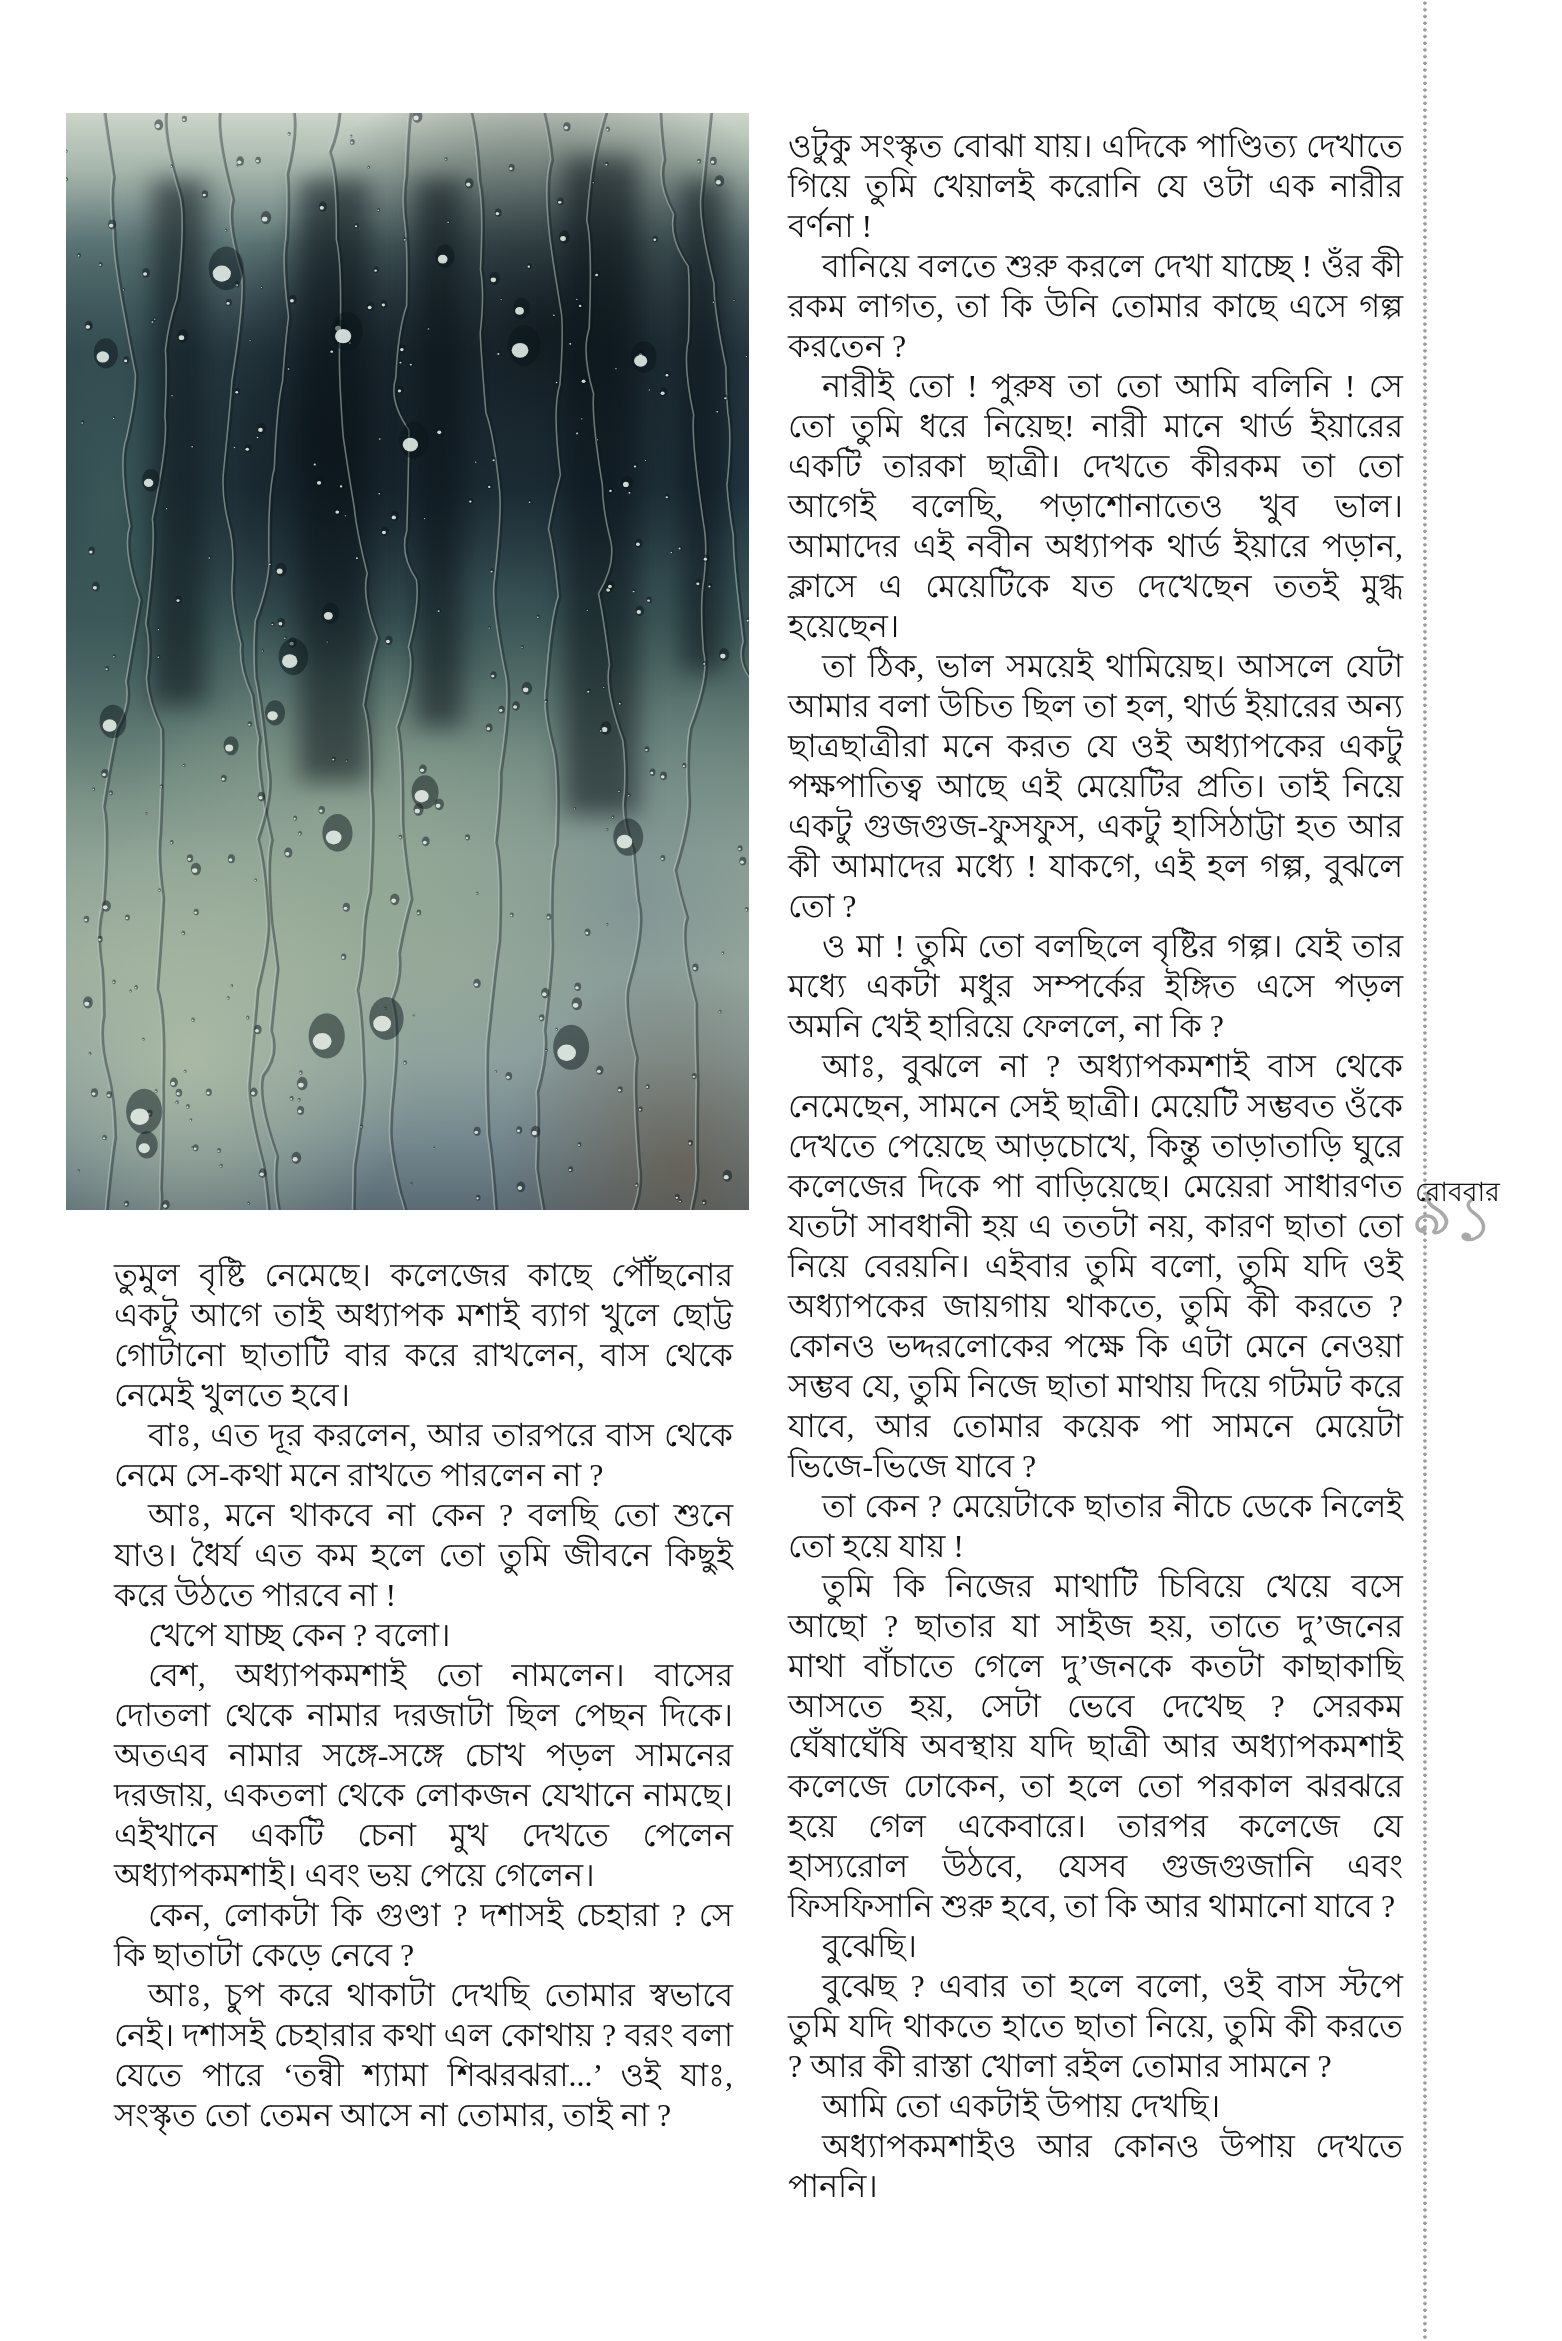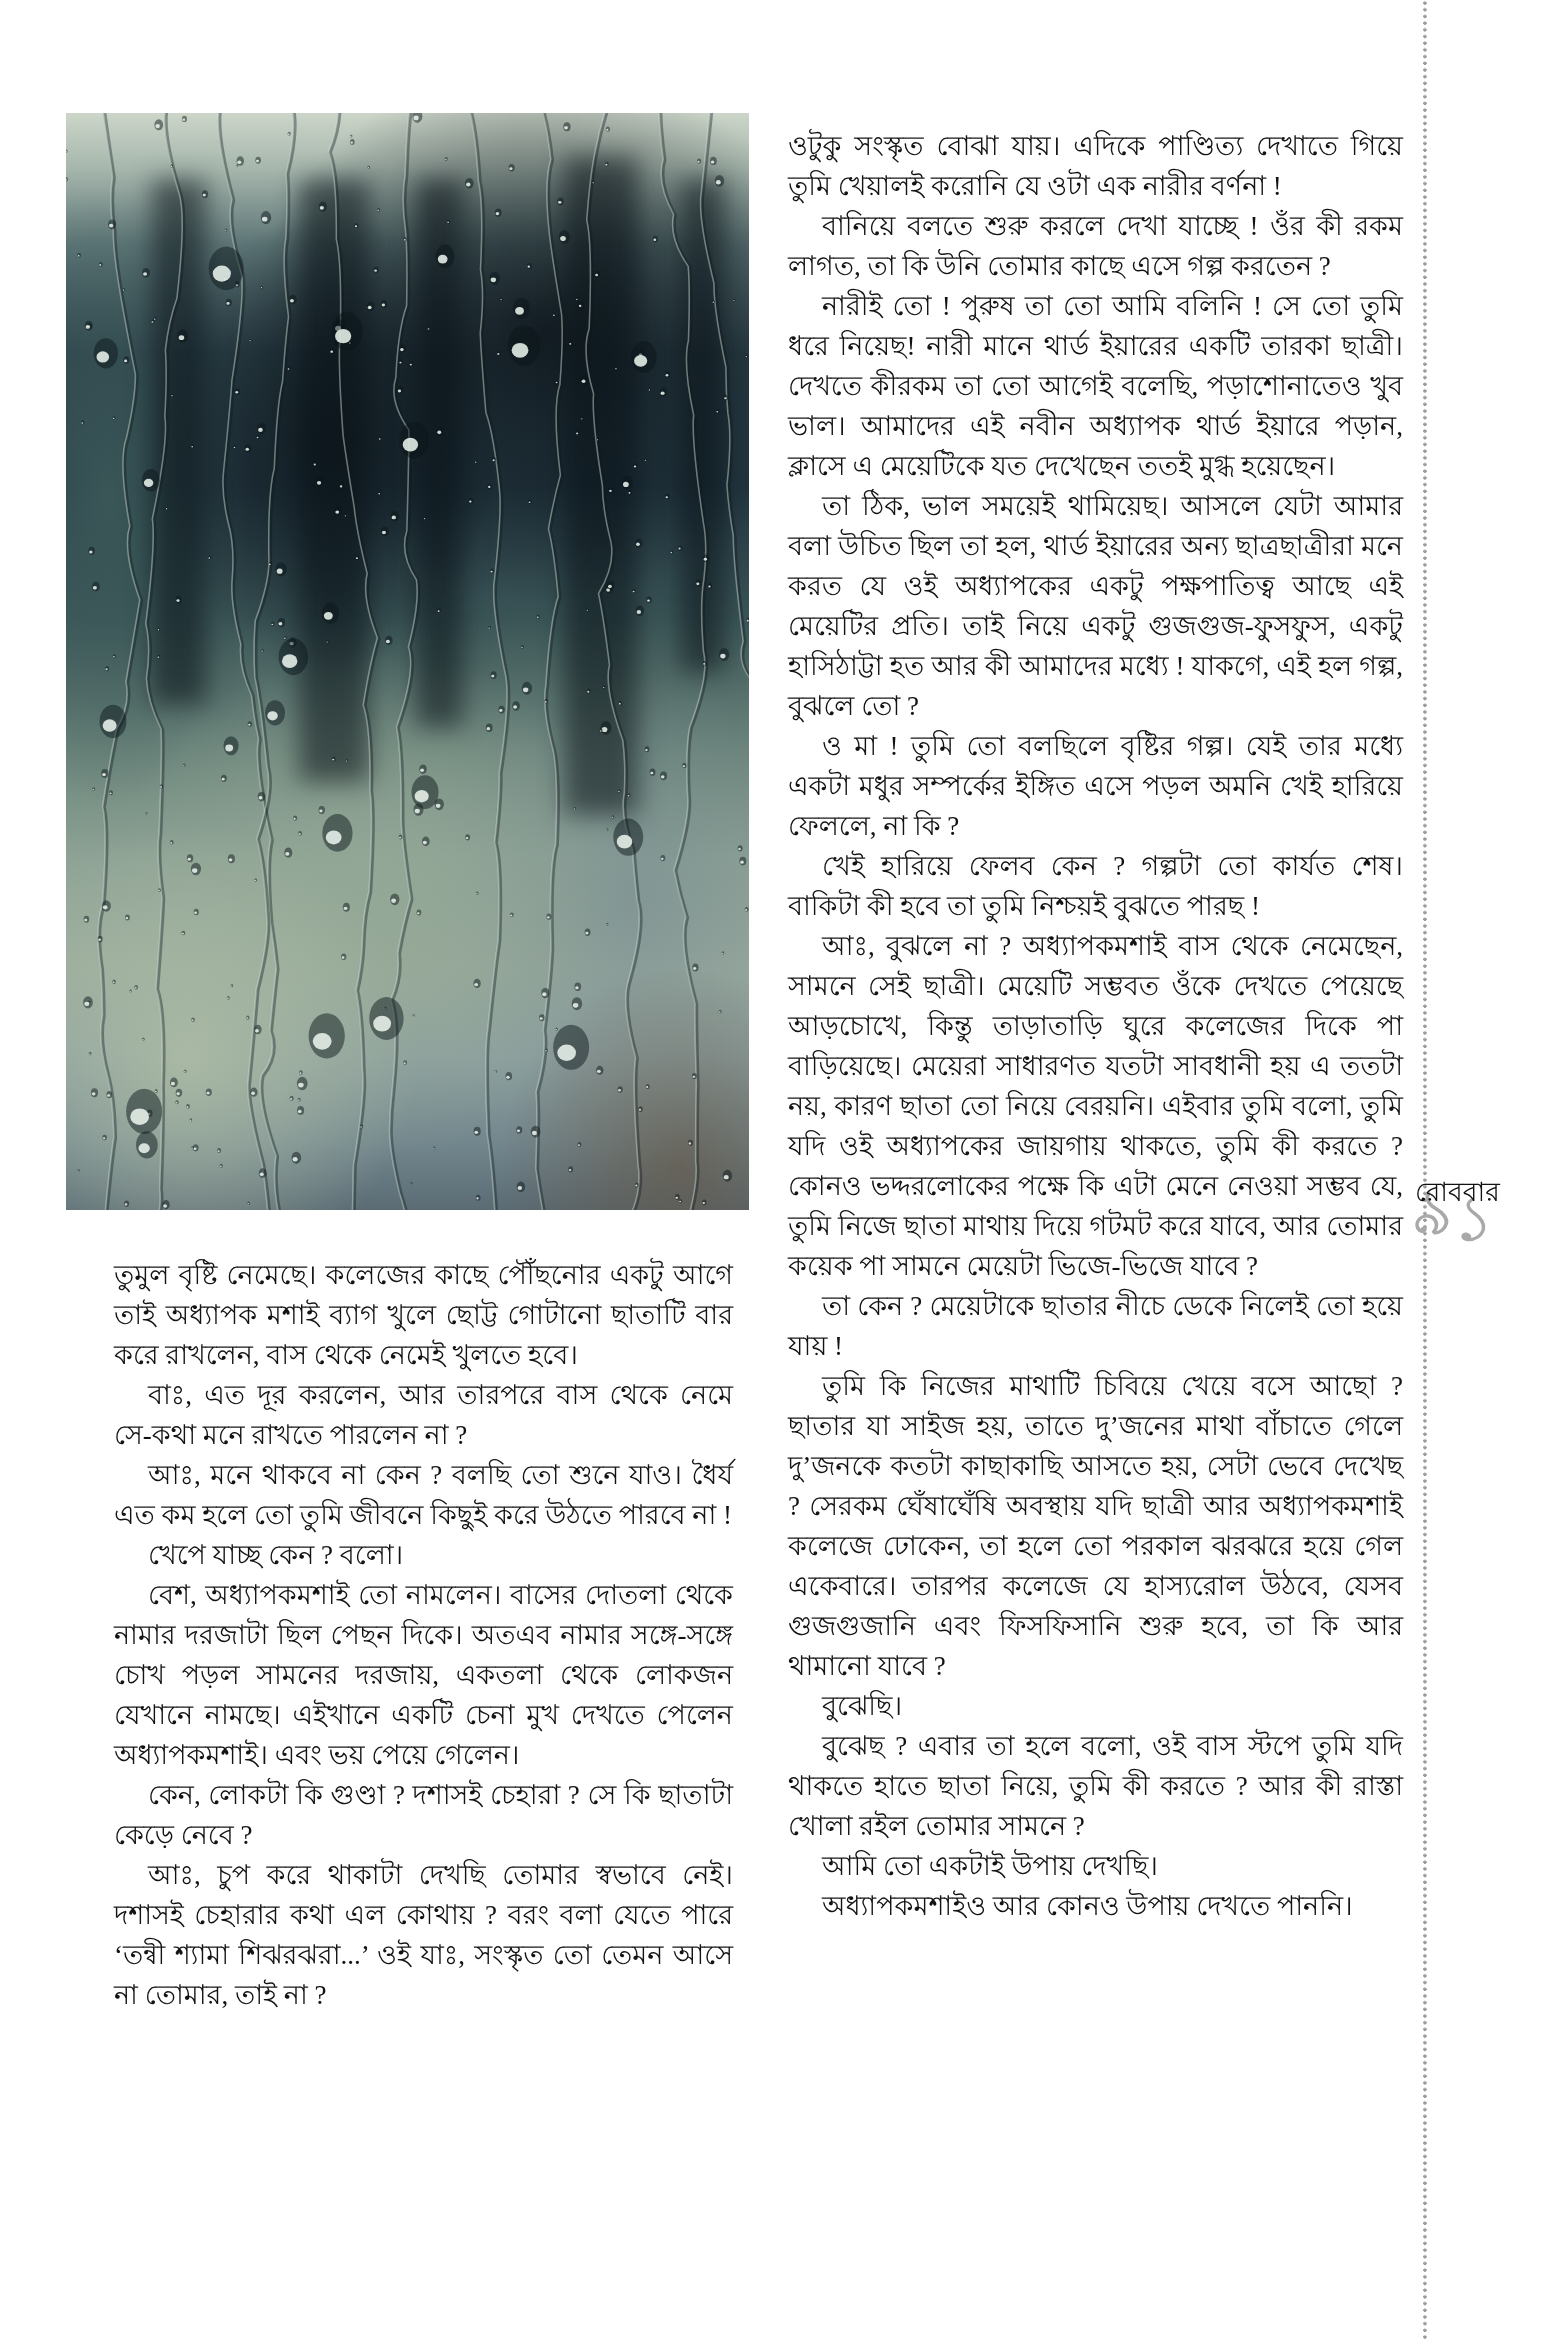--- a/index.html
+++ b/index.html
@@ -16,21 +16,21 @@
       radial-gradient(60% 34% at 70% 20%, rgba(14,22,28,0.88) 0%, rgba(14,22,28,0) 72%),
       radial-gradient(36% 30% at 38% 30%, rgba(16,26,32,0.90) 0%, rgba(16,26,32,0) 70%),
       radial-gradient(30% 40% at 6% 35%, rgba(62,92,91,0.85) 0%, rgba(62,92,91,0) 70%),
       linear-gradient(180deg,#ccd5c8 0%,#a7b7ad 5%,#5d7576 12%,#2c4149 22%,#233741 34%,
                       #3a5456 46%,#6b847b 58%,#8ea395 68%,#9aab9d 78%,#8da0a0 86%,
                       #72868d 94%,#5a6b74 100%);}
   .trunk{position:absolute;top:6%;filter:blur(12.5px);background:rgba(10,18,24,0.55);}
   .photo svg{position:absolute;left:0;top:0;}
 
   
-  .col{position:absolute;text-align:justify;font-size:27px;line-height:40px;}
+  .col{position:absolute;text-align:justify;font-size:32px;line-height:40px;}
   .col p{margin:0;}
   .col p.ind{text-indent:34px;}
   .col-left{left:114px;top:1255px;width:619px;font-family:Liberation Serif, serif;}
   .col-right{left:788px;top:126px;width:615px;}
 
   
   .dotted-rule{position:absolute;left:1423px;top:0;width:3.9px;height:2342px;
     background-image:radial-gradient(circle at 1.9px 3.1px,#9b9b9b 1.5px,rgba(0,0,0,0) 1.9px);
     background-size:3.9px 6.7px;background-repeat:repeat-y;}
 
@@ -730,21 +730,20 @@
       <p class="ind">কেন, লোকটা কি গুণ্ডা ? দশাসই চেহারা ? সে কি ছাতাটা কেড়ে নেবে ?</p>
       <p class="ind">আঃ, চুপ করে থাকাটা দেখছি তোমার স্বভাবে নেই। দশাসই চেহারার কথা এল কোথায় ? বরং বলা যেতে পারে ‘তন্বী শ্যামা শিঝরঝরা...’ ওই যাঃ, সংস্কৃত তো তেমন আসে না তোমার, তাই না ?</p>
     </div>
 
   <div class="col col-right" id="col-right">
       <p>ওটুকু সংস্কৃত বোঝা যায়। এদিকে পাণ্ডিত্য দেখাতে গিয়ে তুমি খেয়ালই করোনি যে ওটা এক নারীর বর্ণনা !</p>
       <p class="ind">বানিয়ে বলতে শুরু করলে দেখা যাচ্ছে ! ওঁর কী রকম লাগত, তা কি উনি তোমার কাছে এসে গল্প করতেন ?</p>
       <p class="ind">নারীই তো ! পুরুষ তা তো আমি বলিনি ! সে তো তুমি ধরে নিয়েছ! নারী মানে থার্ড ইয়ারের একটি তারকা ছাত্রী। দেখতে কীরকম তা তো আগেই বলেছি, পড়াশোনাতেও খুব ভাল। আমাদের এই নবীন অধ্যাপক থার্ড ইয়ারে পড়ান, ক্লাসে এ মেয়েটিকে যত দেখেছেন ততই মুগ্ধ হয়েছেন।</p>
       <p class="ind">তা ঠিক, ভাল সময়েই থামিয়েছ। আসলে যেটা আমার বলা উচিত ছিল তা হল, থার্ড ইয়ারের অন্য ছাত্রছাত্রীরা মনে করত যে ওই অধ্যাপকের একটু পক্ষপাতিত্ব আছে এই মেয়েটির প্রতি। তাই নিয়ে একটু গুজগুজ-ফুসফুস, একটু হাসিঠাট্টা হত আর কী আমাদের মধ্যে ! যাকগে, এই হল গল্প, বুঝলে তো ?</p>
       <p class="ind">ও মা ! তুমি তো বলছিলে বৃষ্টির গল্প। যেই তার মধ্যে একটা মধুর সম্পর্কের ইঙ্গিত এসে পড়ল অমনি খেই হারিয়ে ফেললে, না কি ?</p>
-      <p class="ind">খেই হারিয়ে ফেলব কেন ? গল্পটা তো কার্যত শেষ। বাকিটা কী হবে তা তুমি নিশ্চয়ই বুঝতে পারছ !</p>
       <p class="ind">আঃ, বুঝলে না ? অধ্যাপকমশাই বাস থেকে নেমেছেন, সামনে সেই ছাত্রী। মেয়েটি সম্ভবত ওঁকে দেখতে পেয়েছে আড়চোখে, কিন্তু তাড়াতাড়ি ঘুরে কলেজের দিকে পা বাড়িয়েছে। মেয়েরা সাধারণত যতটা সাবধানী হয় এ ততটা নয়, কারণ ছাতা তো নিয়ে বেরয়নি। এইবার তুমি বলো, তুমি যদি ওই অধ্যাপকের জায়গায় থাকতে, তুমি কী করতে ? কোনও ভদ্দরলোকের পক্ষে কি এটা মেনে নেওয়া সম্ভব যে, তুমি নিজে ছাতা মাথায় দিয়ে গটমট করে যাবে, আর তোমার কয়েক পা সামনে মেয়েটা ভিজে-ভিজে যাবে ?</p>
       <p class="ind">তা কেন ? মেয়েটাকে ছাতার নীচে ডেকে নিলেই তো হয়ে যায় !</p>
       <p class="ind">তুমি কি নিজের মাথাটি চিবিয়ে খেয়ে বসে আছো ? ছাতার যা সাইজ হয়, তাতে দু’জনের মাথা বাঁচাতে গেলে দু’জনকে কতটা কাছাকাছি আসতে হয়, সেটা ভেবে দেখেছ ? সেরকম ঘেঁষাঘেঁষি অবস্থায় যদি ছাত্রী আর অধ্যাপকমশাই কলেজে ঢোকেন, তা হলে তো পরকাল ঝরঝরে হয়ে গেল একেবারে। তারপর কলেজে যে হাস্যরোল উঠবে, যেসব গুজগুজানি এবং ফিসফিসানি শুরু হবে, তা কি আর থামানো যাবে ?</p>
       <p class="ind">বুঝেছি।</p>
       <p class="ind">বুঝেছ ? এবার তা হলে বলো, ওই বাস স্টপে তুমি যদি থাকতে হাতে ছাতা নিয়ে, তুমি কী করতে ? আর কী রাস্তা খোলা রইল তোমার সামনে ?</p>
       <p class="ind">আমি তো একটাই উপায় দেখছি।</p>
       <p class="ind">অধ্যাপকমশাইও আর কোনও উপায় দেখতে পাননি।</p>
     </div>
 
   <div class="dotted-rule"></div>

